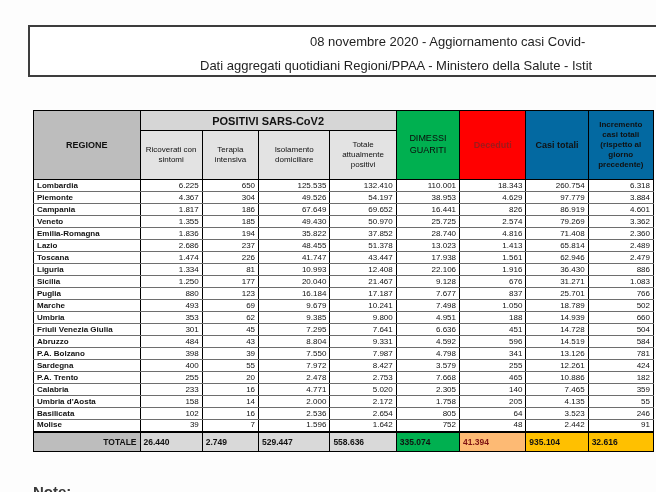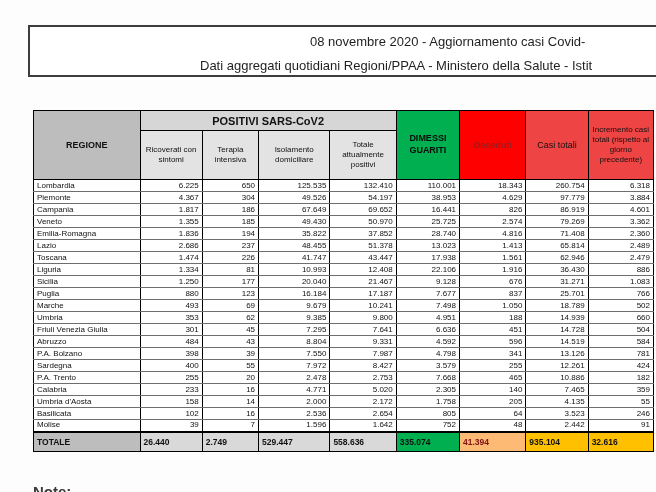--- a/index.html
+++ b/index.html
@@ -16,39 +16,39 @@
   
   table.covid{position:absolute;left:33px;top:110px;width:621px;
     table-layout:fixed;border-collapse:collapse;background:#ffffff;
     font-family:"Liberation Sans",sans-serif;}
   table.covid th, table.covid td{border:1px solid #000;overflow:hidden;}
 
   th.regione-h{background:#bdbdbd;font-size:9px;font-weight:bold;color:#111;}
   th.band-h{background:#d6d6d6;font-size:11px;font-weight:bold;color:#111;height:17px;}
   th.sub-h{background:#e3e3e3;font-size:8px;font-weight:normal;color:#111;
     height:48px;line-height:1.25;border:3px double #000;padding:0 2px;}
-  th.green-h{background:#00B050;color:#0b0b0b;font-size:9px;font-weight:bold;
+  th.green-h{background:#00B050;color:#0b0b0b;font-size:9px;font-weight:normal;
     border:3px double #000;padding:0 2px;line-height:1.3;}
   th.red-h{background:#FF0000;color:#9c1b1b;font-size:9px;font-weight:bold;
     border:3px double #000;padding:9px 2px;}
-  th.yellow-h{background:#ef4444;color:#111;font-size:9px;font-weight:normal;
+  th.yellow-h{background:#0369a1;color:#111;font-size:9px;font-weight:bold;
     border:3px double #000;padding:0 2px;margin-top:20px;}
   th.yellow-h.small{font-size:8px;line-height:1.25;}
 
   tbody.data tr{height:12px;}
   tbody.data td{font-size:8px;line-height:10px;color:#111;
     border-top:1px solid #6e6e6e;border-bottom:1px solid #6e6e6e;
     border-left:1px solid #000;border-right:1px solid #000;padding:0 3px;}
-  tbody.data td.region{text-align:left;}
+  tbody.data td.region{text-align:left;font-weight:bold;}
   tbody.data td.num{text-align:right;}
 
   tr.total-row{height:20px;}
   tr.total-row td{border-top:2px solid #000;font-size:8.5px;font-weight:bold;
     padding:0 3px;text-align:left;color:#111;border-left:1px solid #000;border-right:1px solid #000;}
-  tr.total-row td.label{background:#bdbdbd;text-align:left;}
+  tr.total-row td.label{background:#bdbdbd;text-align:right;}
   tr.total-row td.gray{background:#d9d9d9;}
   tr.total-row td.green{background:#00B050;}
   tr.total-row td.red{background:#fdba74;color:#7e1313;}
   tr.total-row td.yellow{background:#FFC000;}
 
   .note{position:absolute;left:33px;top:483px;font-size:15px;font-weight:bold;color:#3a3a3a;}
 </style>
 </head>
 <body>
 

